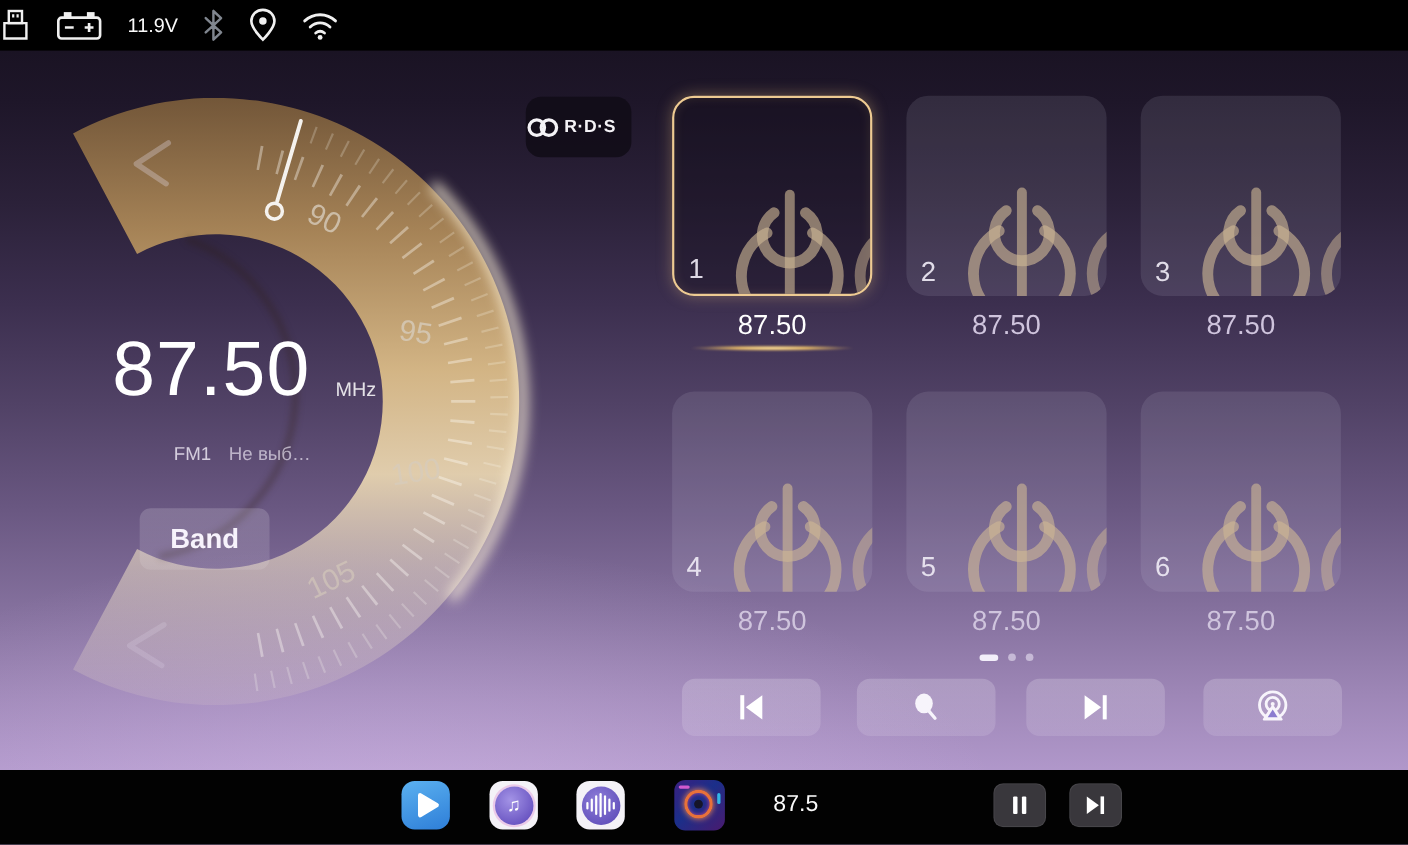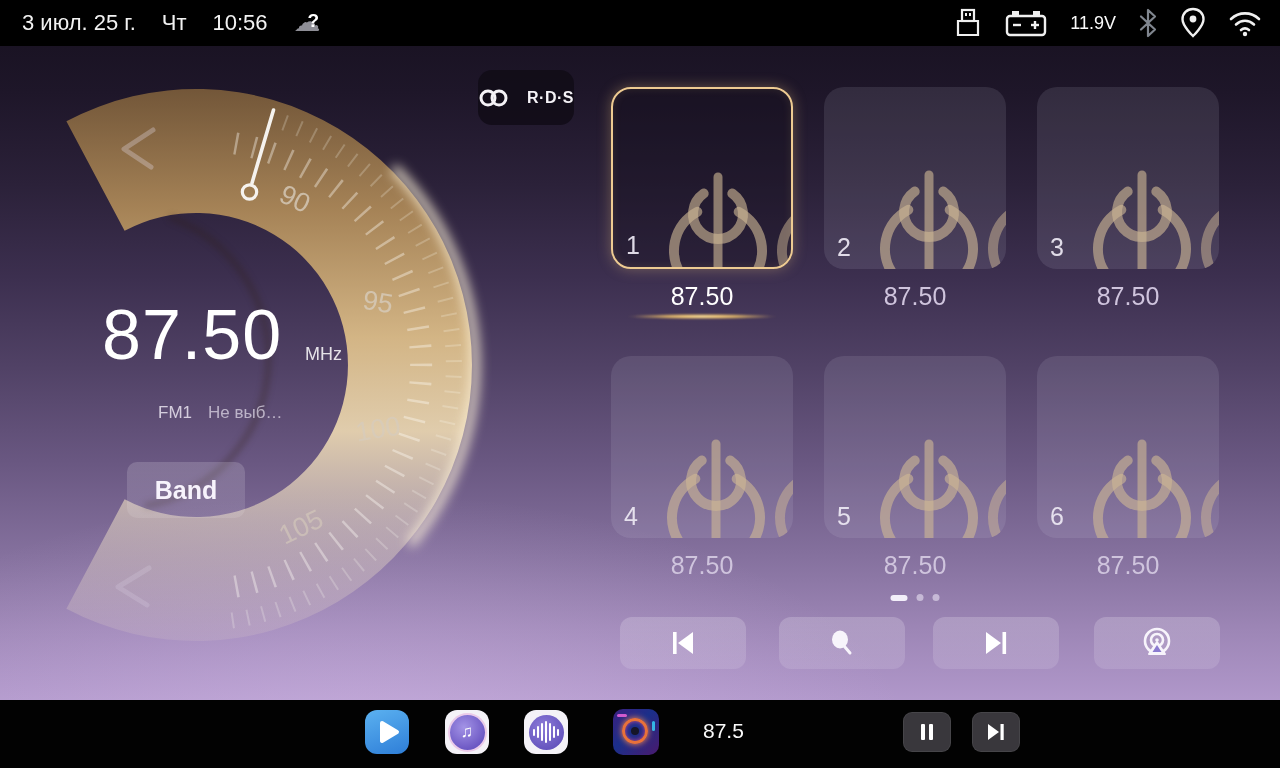--- a/index.html
+++ b/index.html
@@ -39,23 +39,23 @@
   .station-name { color:rgba(242,238,248,0.64); }
   .band-btn {
     position:absolute; left:127px; top:462px; width:118px; height:56px; z-index:5;
     background:linear-gradient(180deg,rgba(255,252,255,0.17),rgba(255,252,255,0.10));
     border:none; border-radius:10px; color:#f7f3fc; font-size:25px; font-weight:700;
     font-family:"Liberation Sans", sans-serif;
   }
 
   
   .rds-badge {
-    position:absolute; left:478px; top:70px; width:96px; height:55px; z-index:5;
+    position:absolute; left:478px; top:88px; width:96px; height:55px; z-index:5;
     background:rgba(16,12,22,0.85); border-radius:14px;
-    display:flex; align-items:center; justify-content:space-between; gap:3px;
+    display:flex; align-items:center; justify-content:flex-start; gap:3px;
   }
   .rds-text { font-size:16px; font-weight:700; letter-spacing:0.5px; color:#f4f2f6; }
 
   
   .presets { position:absolute; left:611px; top:87px; display:grid;
     grid-template-columns:repeat(3,182px); column-gap:31px; row-gap:37px; z-index:5; }
   .preset-cell { display:flex; flex-direction:column; align-items:center; }
   .tile {
     position:relative; width:182px; height:182px; border-radius:20px; overflow:hidden;
     background:rgba(224,220,238,0.115);
@@ -119,29 +119,20 @@
     background:#39373c; border:1px solid rgba(255,255,255,0.07);
     display:flex; align-items:center; justify-content:center; }
   .media-pause { left:903px; } .media-next { left:972px; }
 </style>
 </head>
 <body>
 
 <div class="screen">
 
   <div class="statusbar">
-    <div class="sb-left">
-      <span>3 июл. 25 г.</span>
-      <span>Чт</span>
-      <span>10:56</span>
-      <span class="weather-wrap">
-        <span class="weather-cloud">☁</span>
-        <span class="weather-q">?</span>
-      </span>
-    </div>
     <div class="sb-right">
       <svg class="sb-icon" width="28" height="32" viewBox="0 0 28 32">
         <rect x="8" y="3" width="12" height="11" fill="none" stroke="#f0f0f0" stroke-width="2.2"></rect>
         <line x1="12" y1="6" x2="12" y2="9" stroke="#f0f0f0" stroke-width="2"></line>
         <line x1="16" y1="6" x2="16" y2="9" stroke="#f0f0f0" stroke-width="2"></line>
         <path d="M4 14 h20 v14 h-20 z" fill="none" stroke="#f0f0f0" stroke-width="2.2"></path>
       </svg>
       <svg class="sb-icon" width="44" height="30" viewBox="0 0 44 30">
         <rect x="3" y="8" width="38" height="19" rx="3" fill="none" stroke="#f0f0f0" stroke-width="2.4"></rect>
         <rect x="8" y="3" width="7" height="5" fill="#f0f0f0"></rect>

